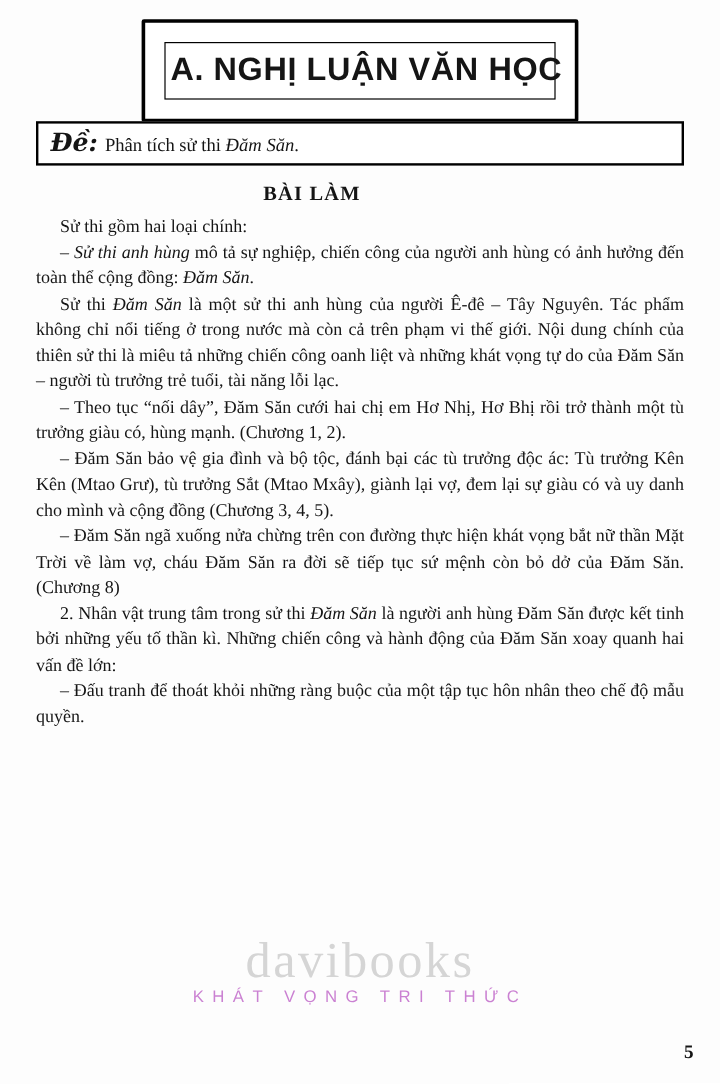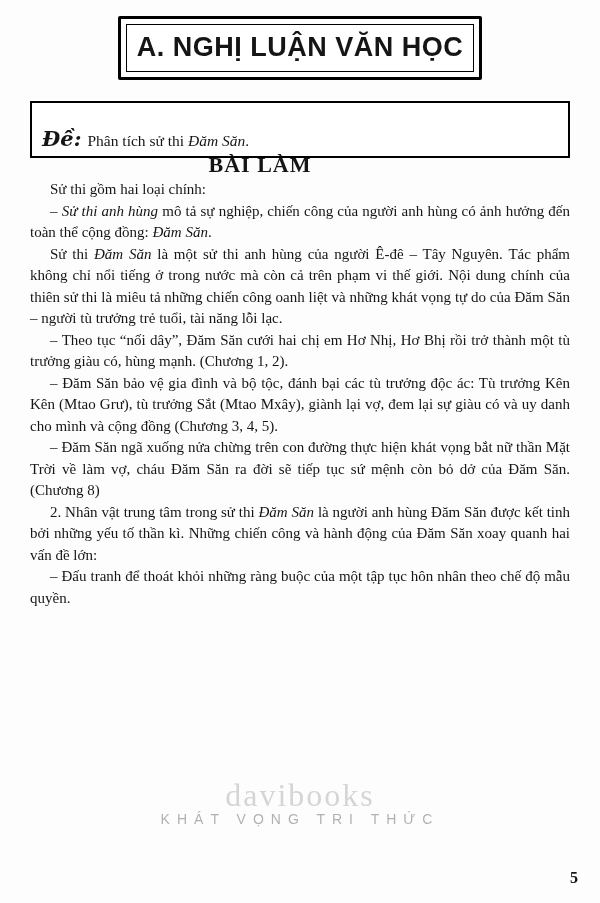--- a/index.html
+++ b/index.html
@@ -1,42 +1,42 @@
 <!DOCTYPE html>
 <html><head>
 <meta charset="utf-8">
 <style>
   * { margin:0; padding:0; box-sizing:border-box; }
   html,body { width:600px; background:#ffffff; }
   body { font-family:"Liberation Serif","DejaVu Serif",serif; color:#151515; }
   .page { position:relative; width:600px; height:903px; background:#fdfdfd; overflow:hidden; }
 
   
-  .title-box { position:absolute; left:118px; top:16px; width:364px; border:3px solid #000; padding:5px; background:#fff; border-radius:2px; }
+  .title-box { position:absolute; left:118px; top:16px; width:364px; border:3px solid #000; padding:16px; background:#fff; border-radius:2px; }
   .title-box-inner { border:1px solid #000; text-align:center; padding:7px 4px 8px; }
   .title-text { font-family:"Liberation Sans","DejaVu Sans",sans-serif; font-weight:bold; font-size:27px; letter-spacing:0.5px; white-space:nowrap; }
 
   
   .de-box { position:absolute; left:30px; top:101px; width:540px; border:2px solid #000; padding:3px 10px 5px; background:#fff; display:flex; align-items:baseline; }
-  .de-label { font-style:italic; font-weight:bold; font-size:21px; margin-right:6px; font-family:"DejaVu Serif",serif;margin-top:20px; }
+  .de-label { font-style:italic; font-weight:bold; font-size:21px; margin-right:6px; font-family:"DejaVu Serif",serif; }
   .de-text { font-size:15.5px; }
 
   
-  .heading { position:absolute; left:0; top:152px; width:520px; text-align:center; font-weight:bold; font-size:22px; letter-spacing:1px; }
+  .heading { position:absolute; left:0; top:152px; width:520px; text-align:center; font-weight:bold; font-size:17px; letter-spacing:1px; }
 
   
   .body-text { position:absolute; left:30px; top:179px; width:540px; }
   .para { font-size:15px; line-height:21.5px; text-align:justify; text-indent:20px; }
   .b { font-weight:normal; }
   .i { font-style:italic; }
 
   
   .watermark { position:absolute; left:0; top:778px; width:600px; text-align:center; pointer-events:none; z-index:5; opacity:0.55; }
-  .watermark-main { font-size:32px; color:#b5b5b5; font-family:"Liberation Serif","DejaVu Serif",serif; letter-spacing:2px; line-height:1.1; }
-  .watermark-sub { font-size:14px; color:#737373; letter-spacing:7px; margin-top:-2px; font-family:"Liberation Sans","DejaVu Sans",sans-serif; }
+  .watermark-main { font-size:42px; color:#b5b5b5; font-family:"Liberation Serif","DejaVu Serif",serif; letter-spacing:2px; line-height:1.1; }
+  .watermark-sub { font-size:14px; color:#a21caf; letter-spacing:7px; margin-top:-2px; font-family:"Liberation Sans","DejaVu Sans",sans-serif; }
 
   
   .page-number { position:absolute; right:22px; bottom:16px; font-size:16px; font-weight:bold; }
 </style>
 </head>
 <body>
 
 <div class="page">
 
   <div class="title-box">

